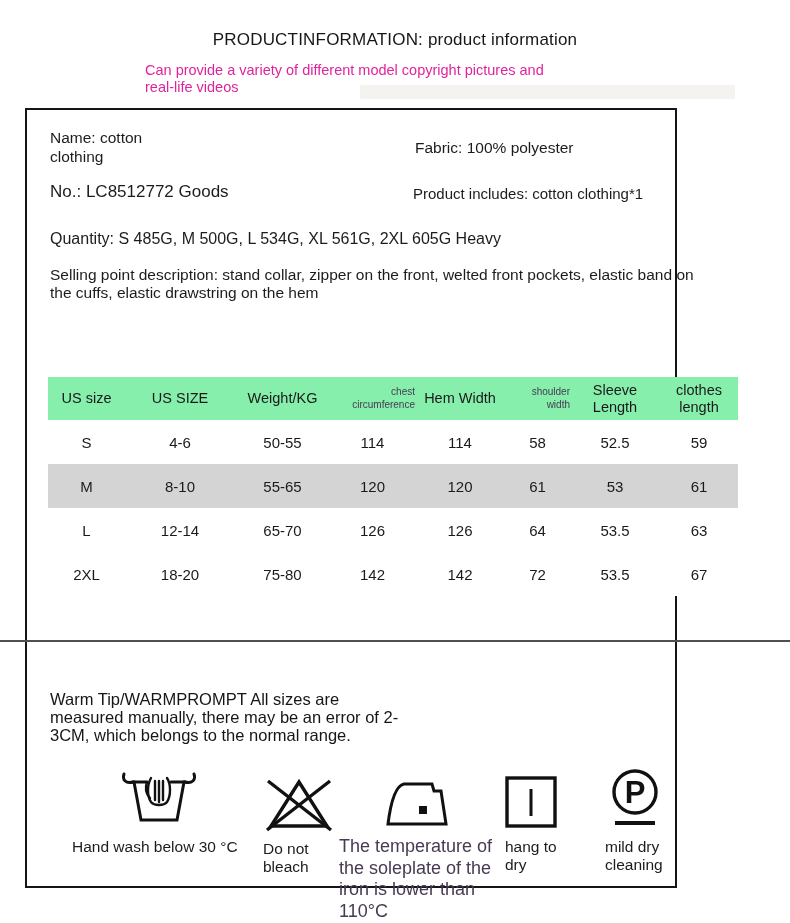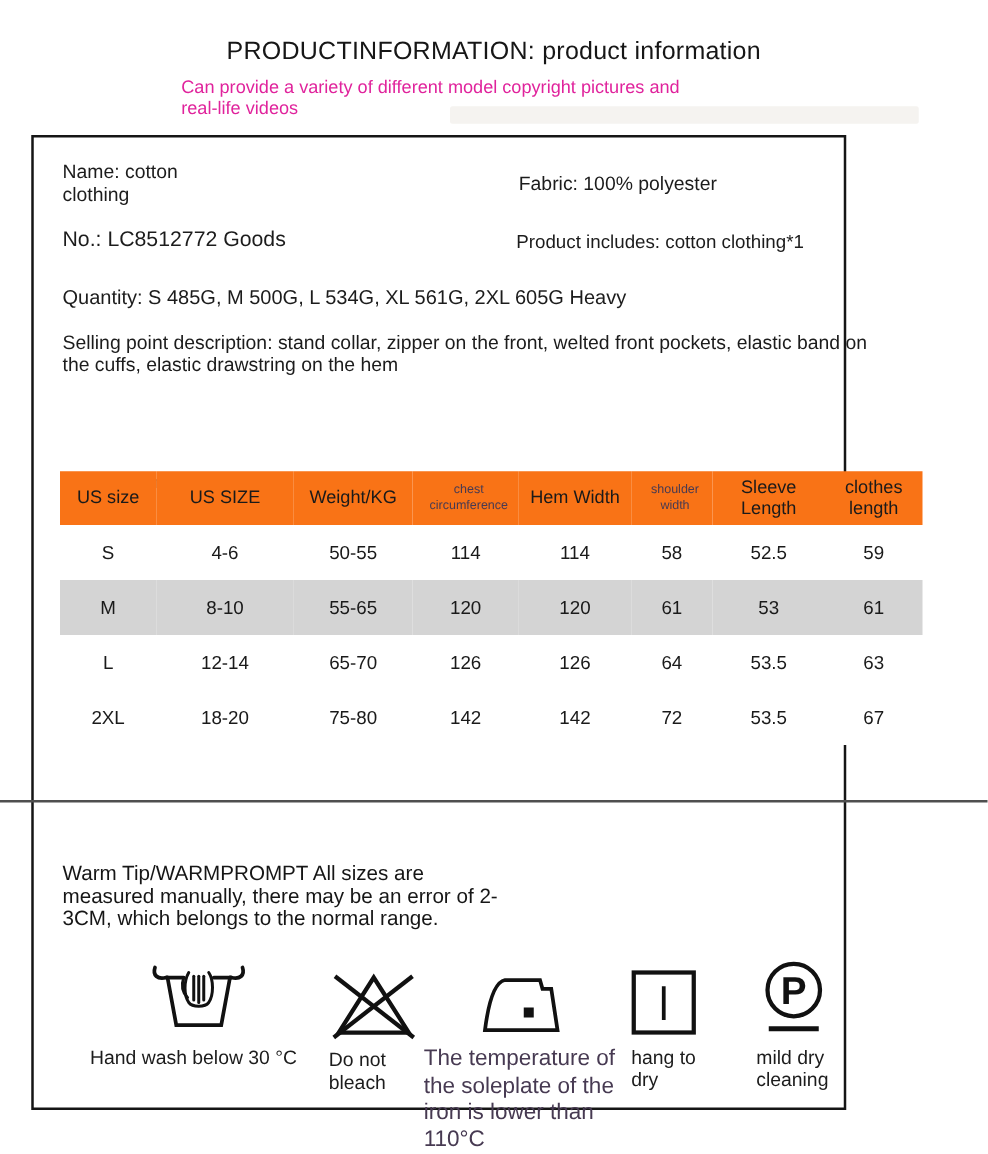--- a/index.html
+++ b/index.html
@@ -5,21 +5,21 @@
   * { margin:0; padding:0; box-sizing:border-box; }
   html,body { background:#ffffff; }
   body {
     width:790px; height:923px; position:relative; overflow:hidden;
     font-family:"Liberation Sans", sans-serif; color:#1c1c1c;
   }
   .abs { position:absolute; }
 
   .page-title {
     top:30px; left:0; width:790px; text-align:center;
-    font-size:20px; color:#161616; letter-spacing:.2px;
+    font-size:17px; color:#161616; letter-spacing:.2px;
   }
   .subtitle {
     top:62px; left:145px; width:418px;
     font-size:14.5px; line-height:1.18; color:#e0239c;
   }
   .watermark {
     top:85px; left:360px; width:375px; height:14px;
     background:#f5f3f0; border-radius:2px;
   }
 
@@ -37,24 +37,24 @@
   .sizechart-label{ top:228px; left:23px; font-size:10px;margin-top:44px; }
 
   table.size-table {
     position:absolute; top:267px; left:21px; width:690px;
     border-collapse:collapse; table-layout:fixed;
   }
   .size-table th, .size-table td {
     font-weight:normal; text-align:center; vertical-align:middle;
     font-size:15px; color:#1a1a1a; padding:0;
   }
-  .size-table thead tr { height:43px; background:#f97316; }
+  .size-table thead tr { height:43px; background:#86efac; }
   .size-table thead th { font-size:14.5px; line-height:1.15; }
   .size-table thead th.small {
-    font-size:10px; color:#473a52; text-align:center; padding-left:5px; line-height:1.25;
+    font-size:10px; color:#473a52; text-align:right; padding-left:5px; line-height:1.25;
   }
   .size-table tbody tr { height:44px; background:#ffffff; }
   .size-table tbody tr.alt { background:#d4d4d4; }
 
   .divider { top:640px; left:0; width:790px; height:2px; background:#4f4f4f; }
 
   .warm-tip {
     top:580px; left:23px; width:362px;
     font-size:16.5px; line-height:1.1; color:#161616;
   }

